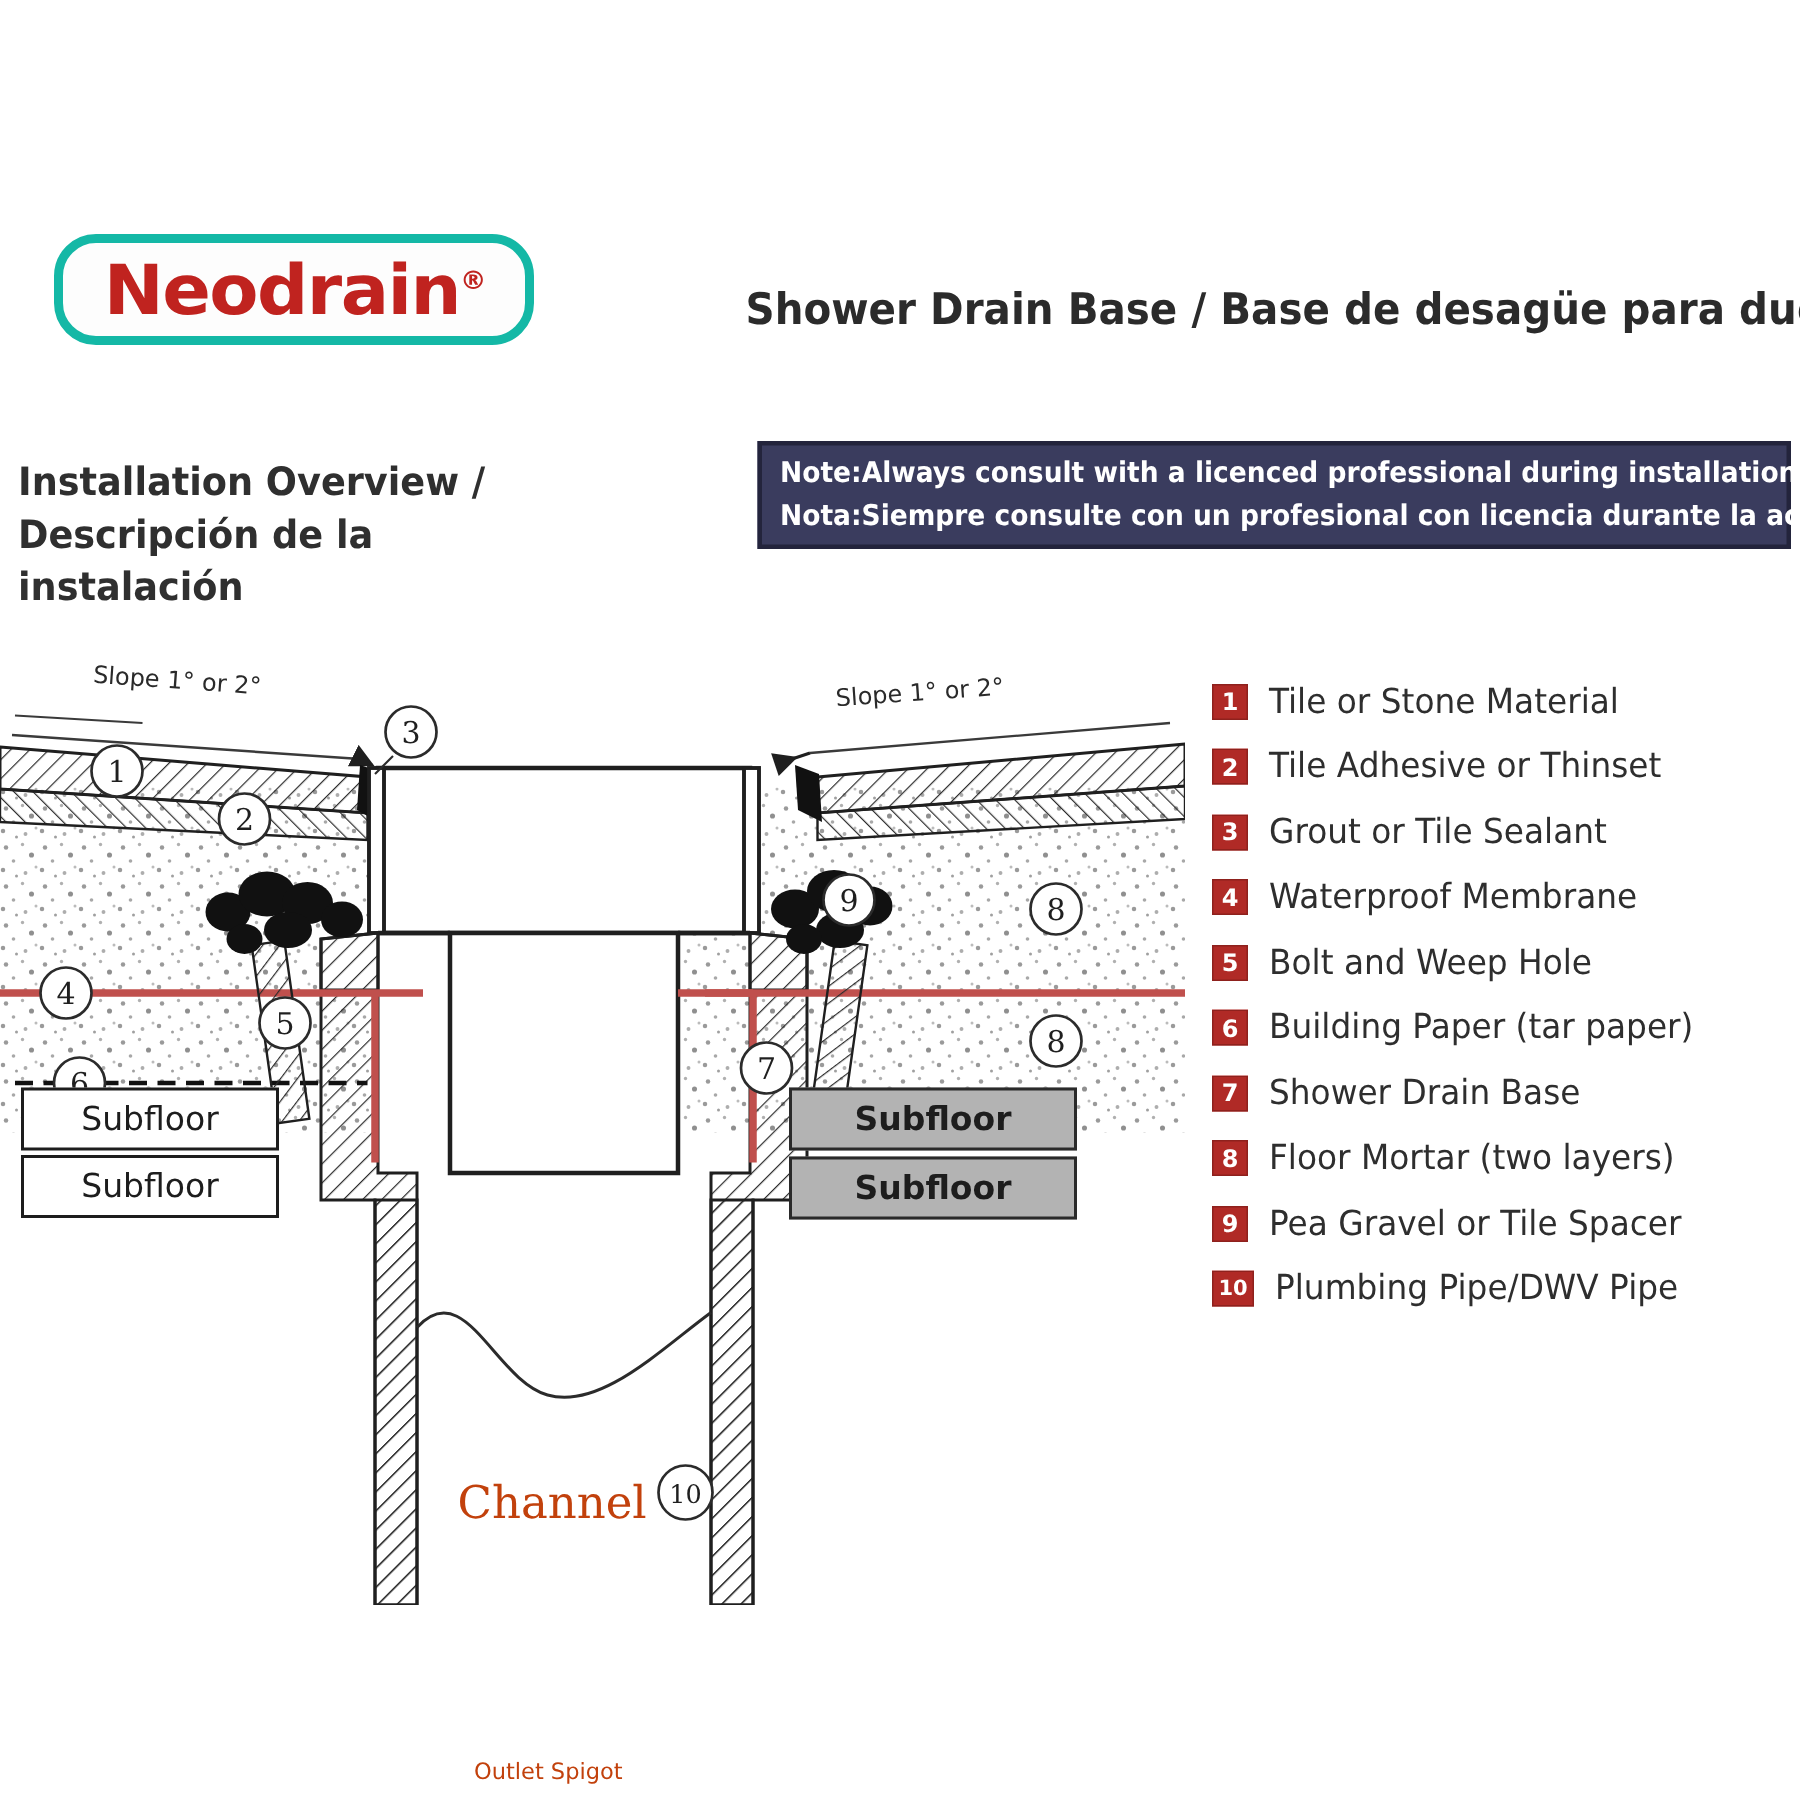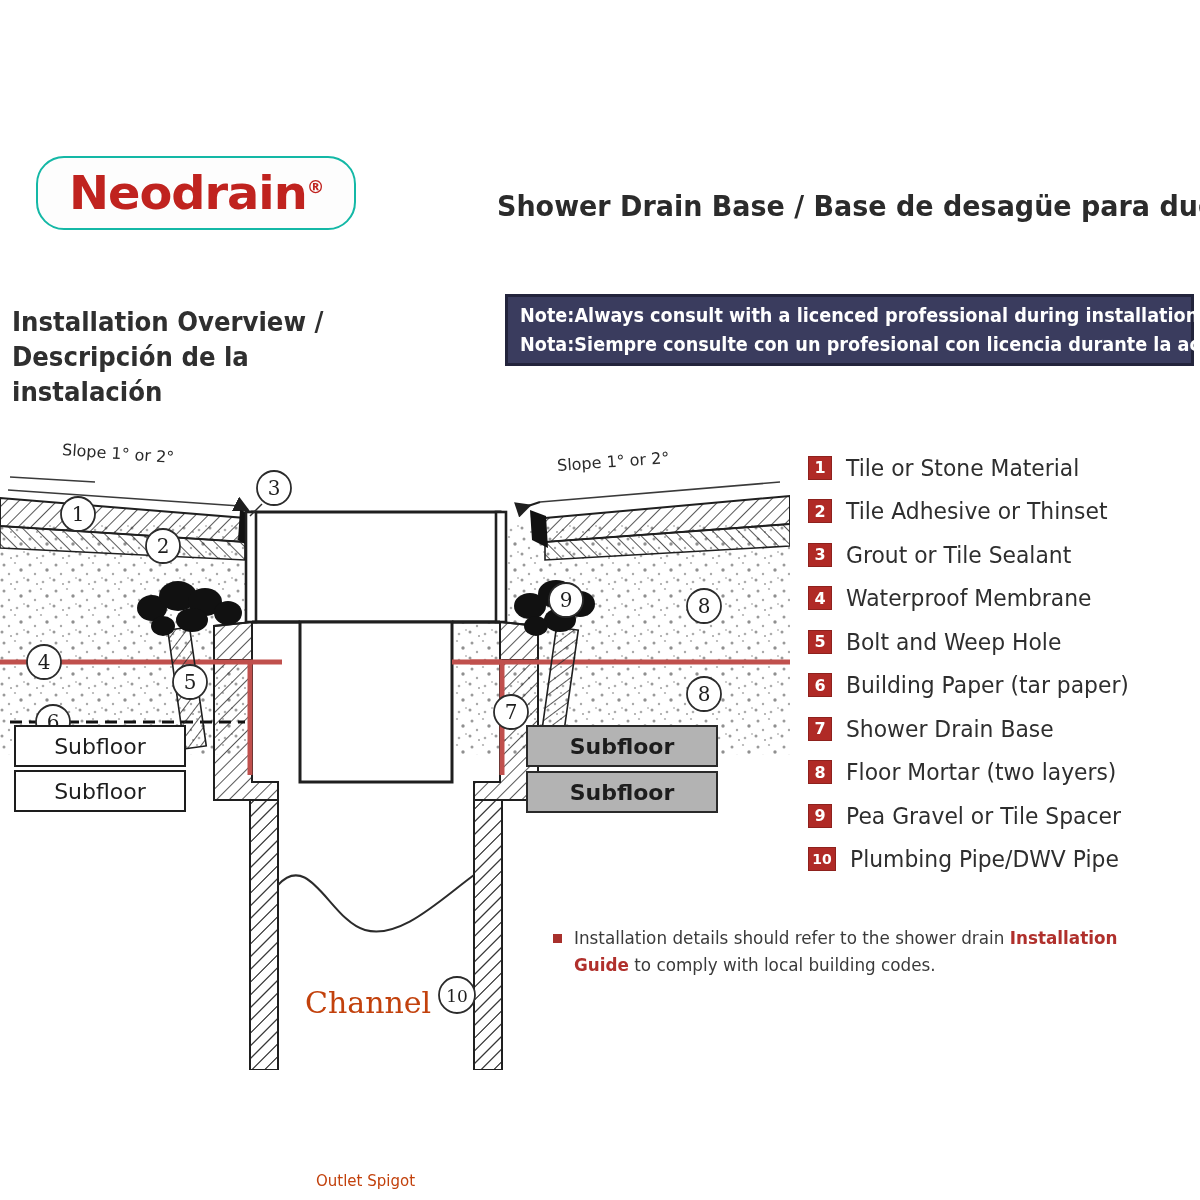--- a/index.html
+++ b/index.html
@@ -9,21 +9,21 @@
     font-family:"Liberation Sans", sans-serif;
     color:#1a1a1a;
     overflow:hidden;
     position:relative;
   }
   .page{position:relative;width:1200px;height:1200px;}
 
   
   .logo-box{
     position:absolute;left:36px;top:156px;width:320px;height:74px;
-    border:2px solid #14b8a6;border-radius:28px;background:#fdfdfd;
+    border:6px solid #14b8a6;border-radius:28px;background:#fdfdfd;
     display:flex;align-items:center;justify-content:center;
     box-sizing:border-box;
   }
   .logo-text{
     font-size:46px;font-weight:bold;color:#c0231f;
     letter-spacing:-1px;font-family:"DejaVu Sans", sans-serif;
     transform:scaleX(1.04);
     white-space:nowrap;
   }
   .logo-reg{font-size:17px;vertical-align:super;color:#c0231f;font-weight:bold;}
@@ -167,24 +167,20 @@
       <div class="badge">9</div>
       <div class="legend-label">Pea Gravel or Tile Spacer</div>
     </div>
     <div class="legend-row">
       <div class="badge wide">10</div>
       <div class="legend-label">Plumbing Pipe/DWV Pipe</div>
     </div>
   </div>
 
   <div class="notes">
-    <div class="note-item">
-      <div class="sq"></div>
-      <div class="note-text"><span>Installation details should refer to the shower drain </span><span class="red">Installation Guide</span><span> to comply with local building codes.</span></div>
-    </div>
   </div>
 
   <div class="diagram">
     <svg width="790" height="640" viewBox="0 0 790 640" xmlns="http://www.w3.org/2000/svg">
       <defs>
         <pattern id="hatchR" width="9" height="9" patternTransform="rotate(45)" patternUnits="userSpaceOnUse">
           <line x1="0" y1="0" x2="0" y2="9" stroke="#2b2b2b" stroke-width="1.6"></line>
         </pattern>
         <pattern id="hatchL" width="9" height="9" patternTransform="rotate(-45)" patternUnits="userSpaceOnUse">
           <line x1="0" y1="0" x2="0" y2="9" stroke="#2b2b2b" stroke-width="1.6"></line>

